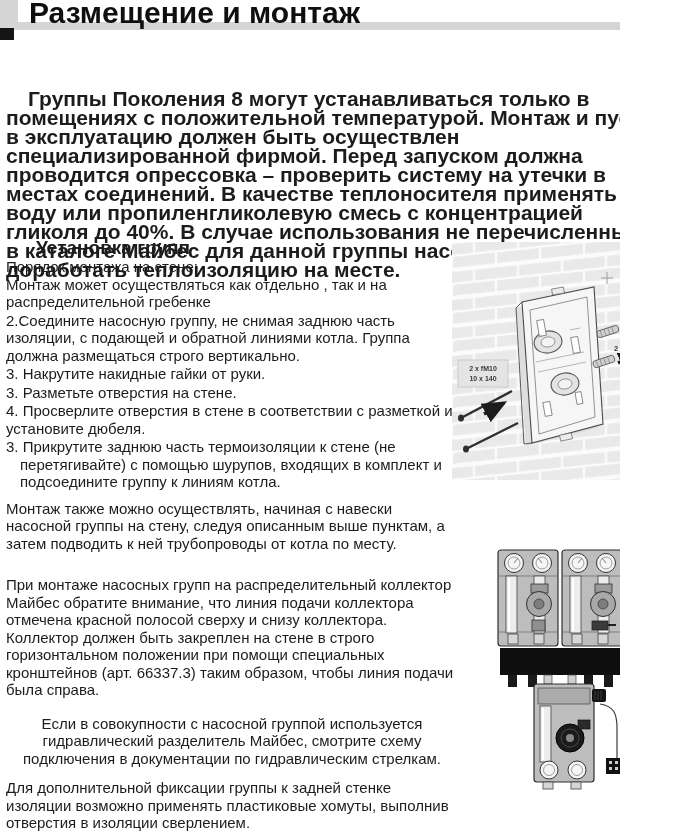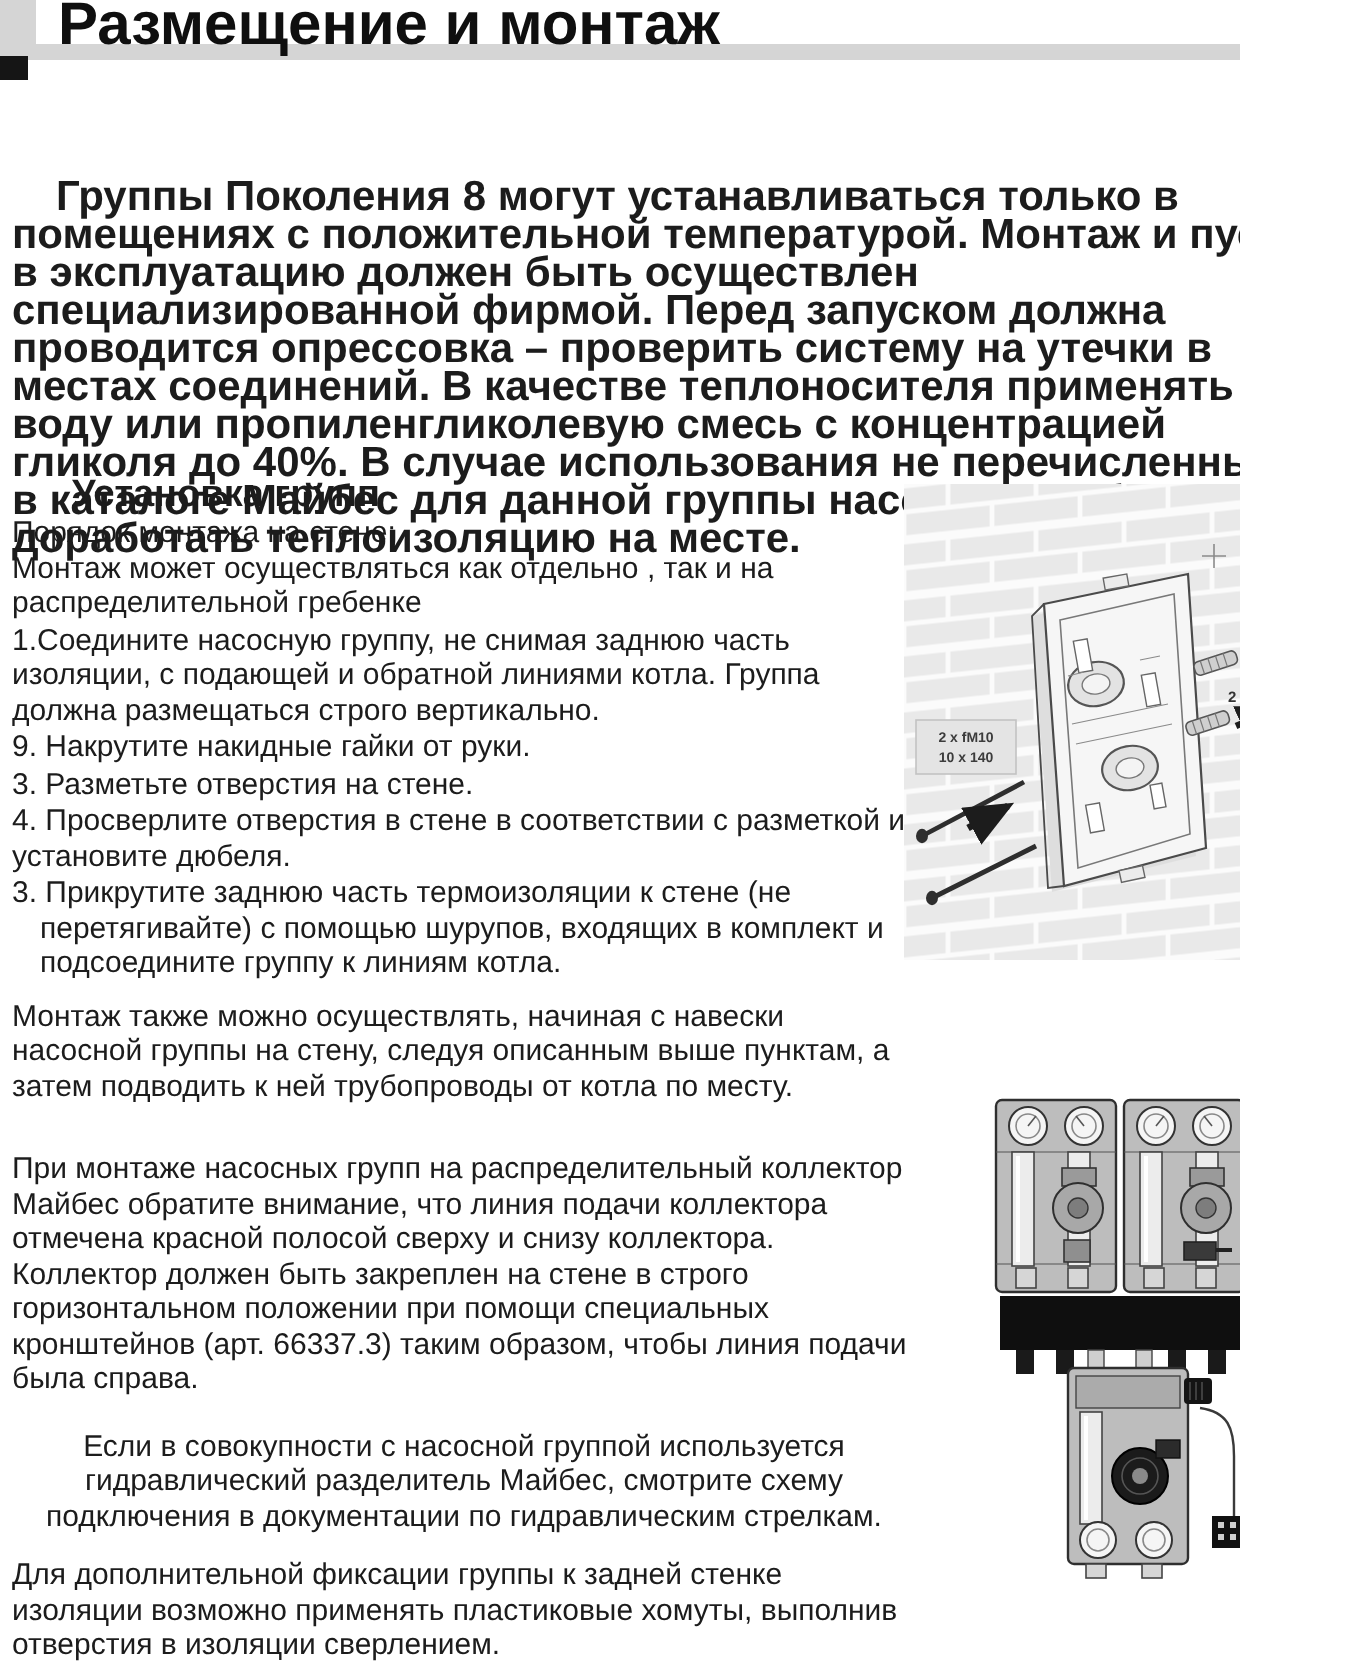--- a/index.html
+++ b/index.html
@@ -41,22 +41,22 @@
   <div class="black-mark"></div>
   <h1 class="title">Размещение и монтаж</h1>
 
   <p class="intro">Группы Поколения 8 могут устанавливаться только в помещениях с положительной температурой. Монтаж и пуск в эксплуатацию должен быть осуществлен специализированной фирмой. Перед запуском должна проводится опрессовка – проверить систему на утечки в местах соединений. В качестве теплоносителя применять воду или пропиленгликолевую смесь с концентрацией гликоля до 40%. В случае использования не перечисленных в каталоге Майбес для данной группы насосов, необходимо доработать теплоизоляцию на месте.</p>
 
   <div class="left-col">
     <h2 class="sec-head">Установка групп</h2>
     <p>Порядок монтажа на стене:</p>
     <p>Монтаж может осуществляться как отдельно , так и на распределительной гребенке</p>
     <div class="steps">
-      <p>1.Соедините насосную группу, не снимая заднюю часть изоляции, с подающей и обратной линиями котла. Группа должна размещаться строго вертикально.</p>
-      <p>9. Накрутите накидные гайки от руки.</p>
+      <p>2.Соедините насосную группу, не снимая заднюю часть изоляции, с подающей и обратной линиями котла. Группа должна размещаться строго вертикально.</p>
+      <p>3. Накрутите накидные гайки от руки.</p>
       <p>3. Разметьте отверстия на стене.</p>
       <p>4. Просверлите отверстия в стене в соответствии с разметкой и установите дюбеля.</p>
       <p class="hang">3. Прикрутите заднюю часть термоизоляции к стене (не перетягивайте) с помощью шурупов, входящих в комплект и подсоедините группу к линиям котла.</p>
     </div>
     <p class="p-alt">Монтаж также можно осуществлять, начиная с навески насосной группы на стену, следуя описанным выше пунктам, а затем подводить к ней трубопроводы от котла по месту.</p>
     <p class="p-collector">При монтаже насосных групп на распределительный коллектор Майбес обратите внимание, что линия подачи коллектора отмечена красной полосой сверху и снизу коллектора. Коллектор должен быть закреплен на стене в строго горизонтальном положении при помощи специальных кронштейнов (арт. 66337.3) таким образом, чтобы линия подачи была справа.</p>
     <p class="p-separator">Если в совокупности с насосной группой используется гидравлический разделитель Майбес, смотрите схему подключения в документации по гидравлическим стрелкам.</p>
     <p class="p-fix">Для дополнительной фиксации группы к задней стенке изоляции возможно применять пластиковые хомуты, выполнив отверстия в изоляции сверлением.</p>
   </div>
 

